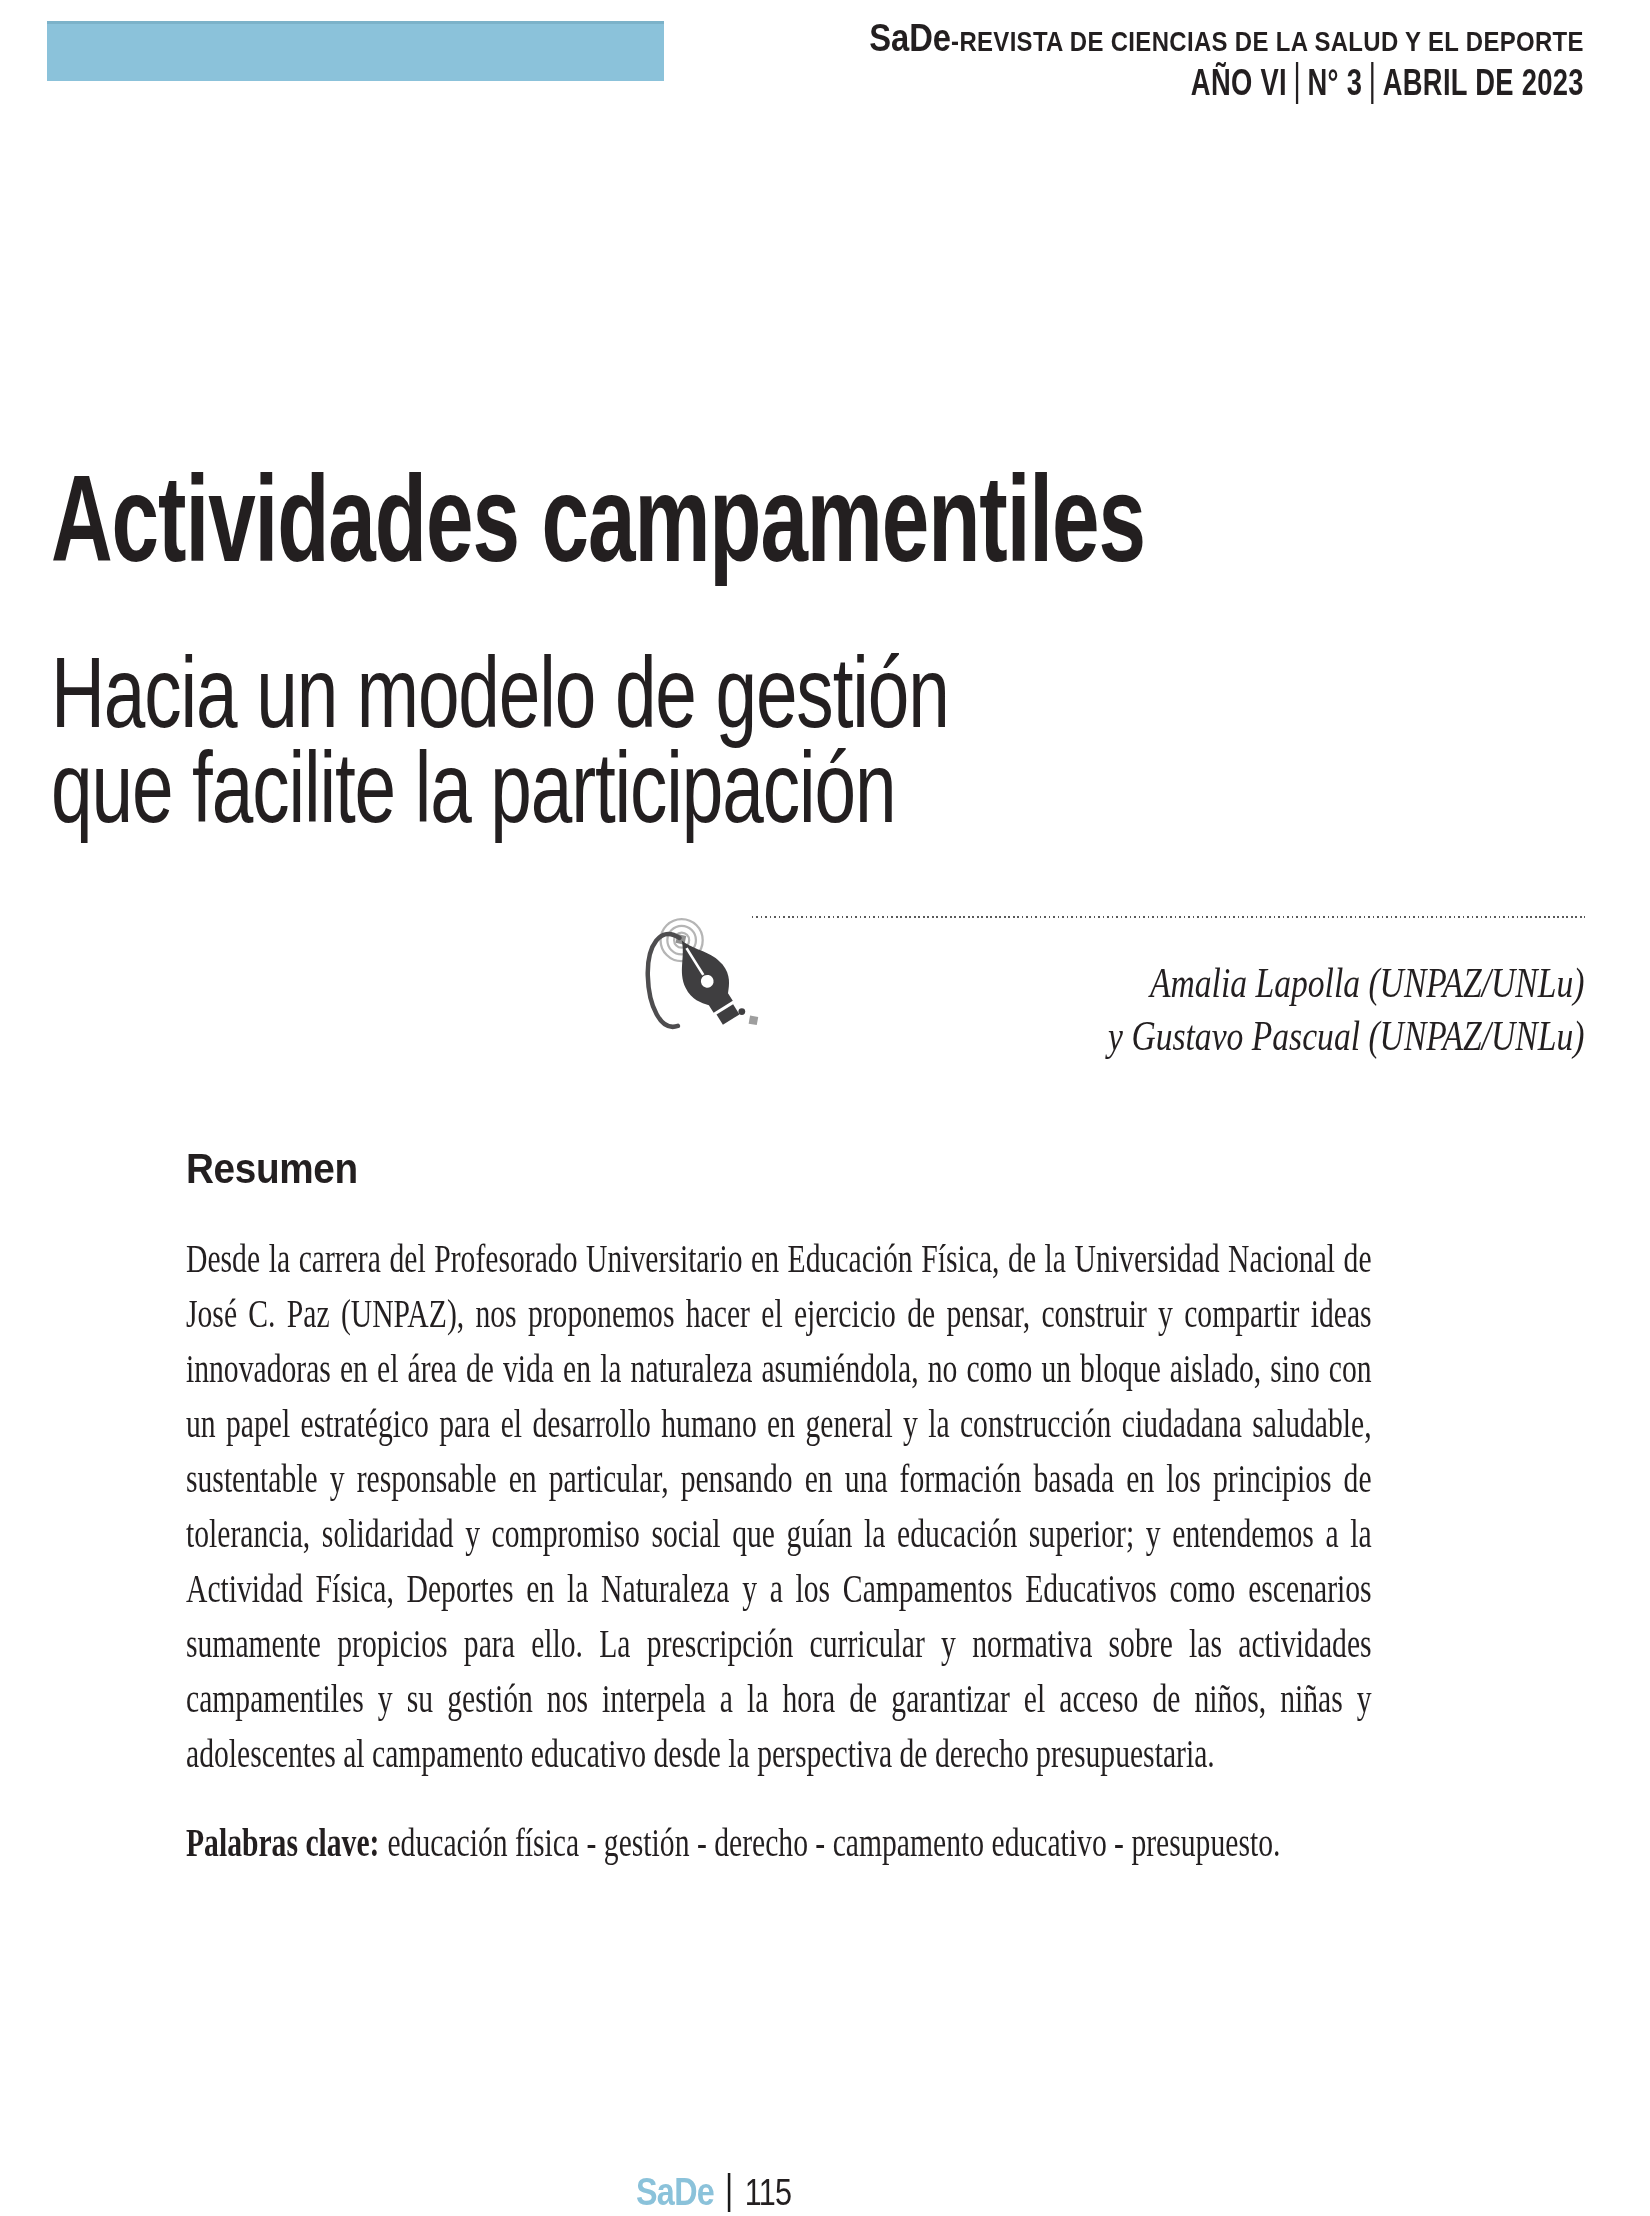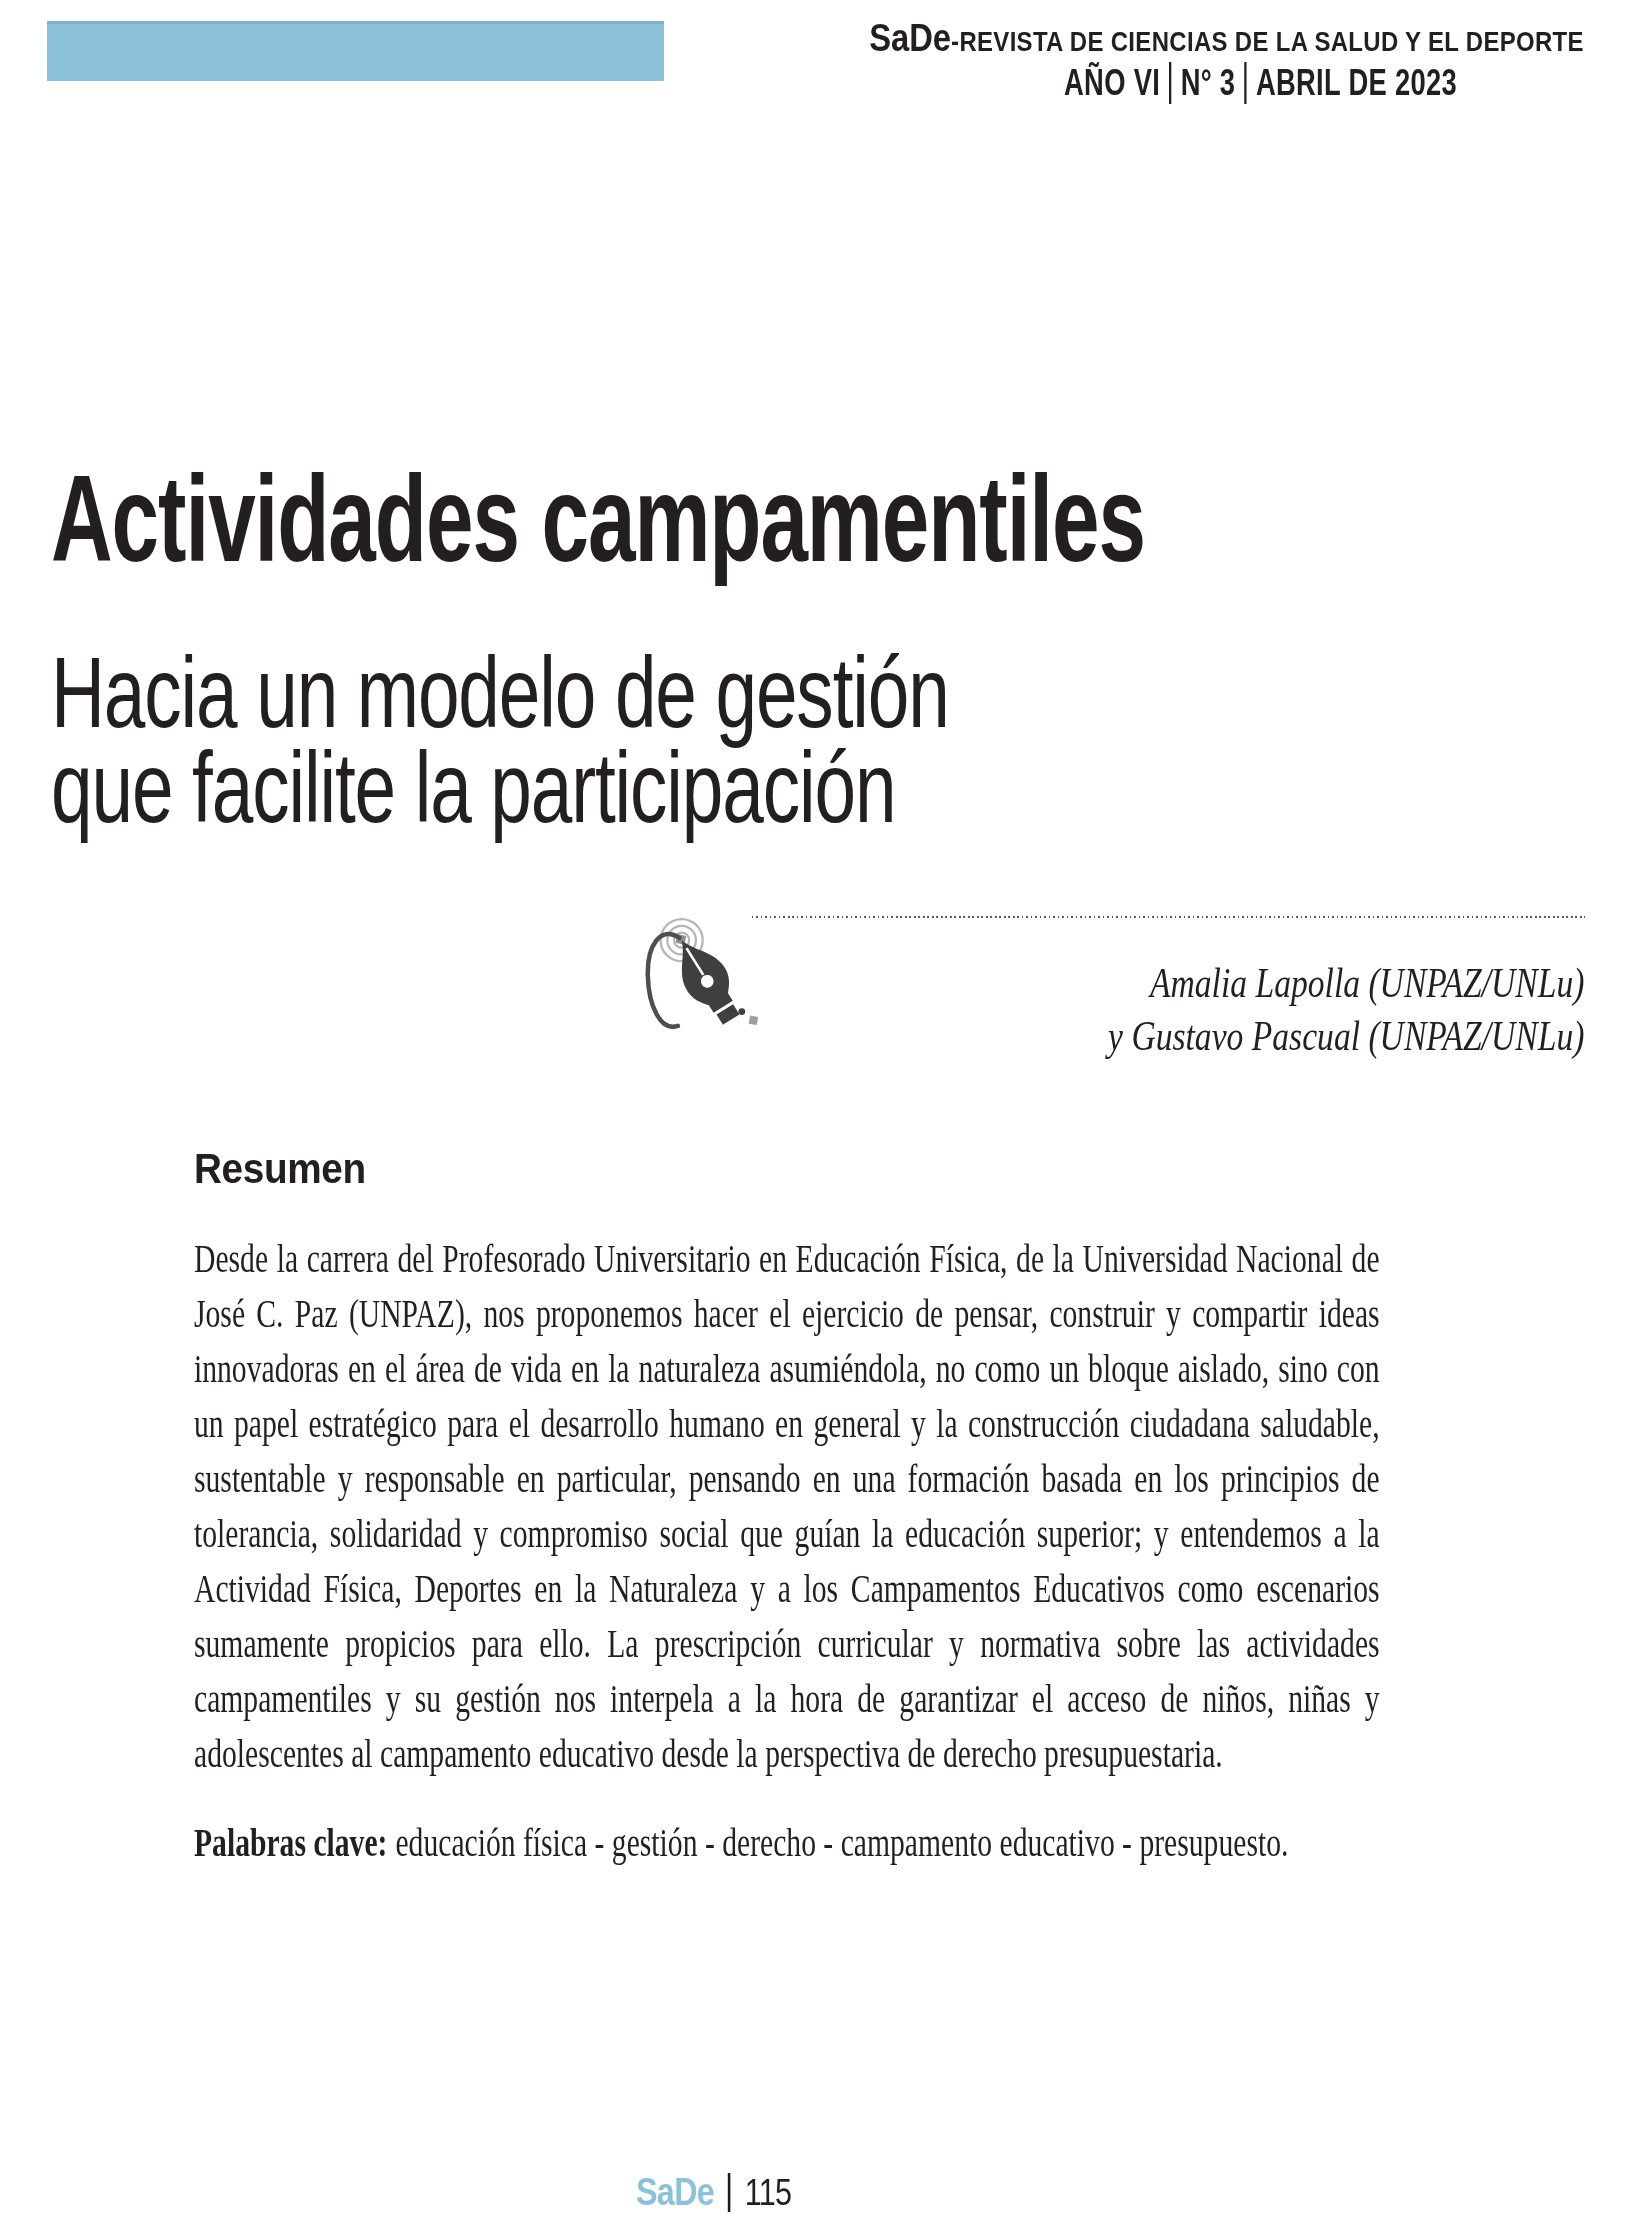--- a/index.html
+++ b/index.html
@@ -5,21 +5,21 @@
   html,body{margin:0;padding:0;}
   body{
     width:1650px;height:2216px;position:relative;background:#ffffff;
     font-family:"Liberation Sans",sans-serif;color:#231f20;overflow:hidden;
   }
   
   .blue-bar{
     position:absolute;left:47px;top:21px;width:617px;height:60px;
     background:#8bc2da;border-top:3px solid #7cb2c9;box-sizing:border-box;
   }
-  .masthead{position:absolute;top:16.5px;right:66px;text-align:center;font-weight:bold;}
+  .masthead{position:absolute;top:16.5px;right:66px;text-align:right;font-weight:bold;}
   .mast-line1{font-size:28.5px;line-height:42px;white-space:nowrap;letter-spacing:0.4px;
     transform:scaleX(.84);transform-origin:100% 0;}
   .mast-logo{font-size:39px;letter-spacing:0;}
   .mast-line2{font-size:36px;line-height:36px;white-space:nowrap;letter-spacing:0.4px;
     transform:scaleX(.76);transform-origin:100% 0;}
   .mast-sep{display:inline-block;width:3px;height:42px;background:#231f20;
     margin:0 12px;vertical-align:-9px;}
   
   .title-block{position:absolute;left:51px;top:459px;}
   .article-title{margin:0;font-size:122px;line-height:120px;font-weight:bold;
@@ -28,21 +28,21 @@
     letter-spacing:-1.5px;white-space:nowrap;transform:scaleX(.74);transform-origin:0 0;}
   
   .sig-icon{position:absolute;left:638px;top:904px;width:158px;height:143px;}
   .dotted-rule{position:absolute;left:752px;top:916px;width:833px;height:2.3px;
     background:repeating-linear-gradient(90deg,#5a5a5a 0 1.5px,transparent 1.5px 4.5px);}
   .authors{position:absolute;right:66px;top:957px;text-align:right;
     font-family:"Liberation Serif","DejaVu Serif",serif;font-style:italic;
     font-size:42px;line-height:53px;white-space:nowrap;
     transform:scaleX(.80);transform-origin:100% 0;}
   
-  .content{position:absolute;left:194px;top:1146px;width:1186px;}
+  .content{position:absolute;left:186px;top:1146px;width:1186px;}
   .abstract-heading{margin:0;font-size:43px;line-height:45px;font-weight:bold;
     letter-spacing:-0.4px;transform:scaleX(.90);transform-origin:0 0;white-space:nowrap;}
   .abstract-text{margin-top:40px;width:1560px;transform:scaleX(.76);transform-origin:0 0;
     font-family:"Liberation Serif","DejaVu Serif",serif;font-size:39px;line-height:55px;
     text-align:justify;hyphens:none;}
   .keywords{margin-top:38px;white-space:nowrap;transform:scaleX(.76);transform-origin:0 0;
     font-family:"Liberation Serif","DejaVu Serif",serif;font-size:39px;line-height:45px;}
   .kw-label{font-weight:bold;margin-right:10.5px;}
   
   .footer{position:absolute;left:636px;top:2171px;display:flex;align-items:center;gap:16.5px;

